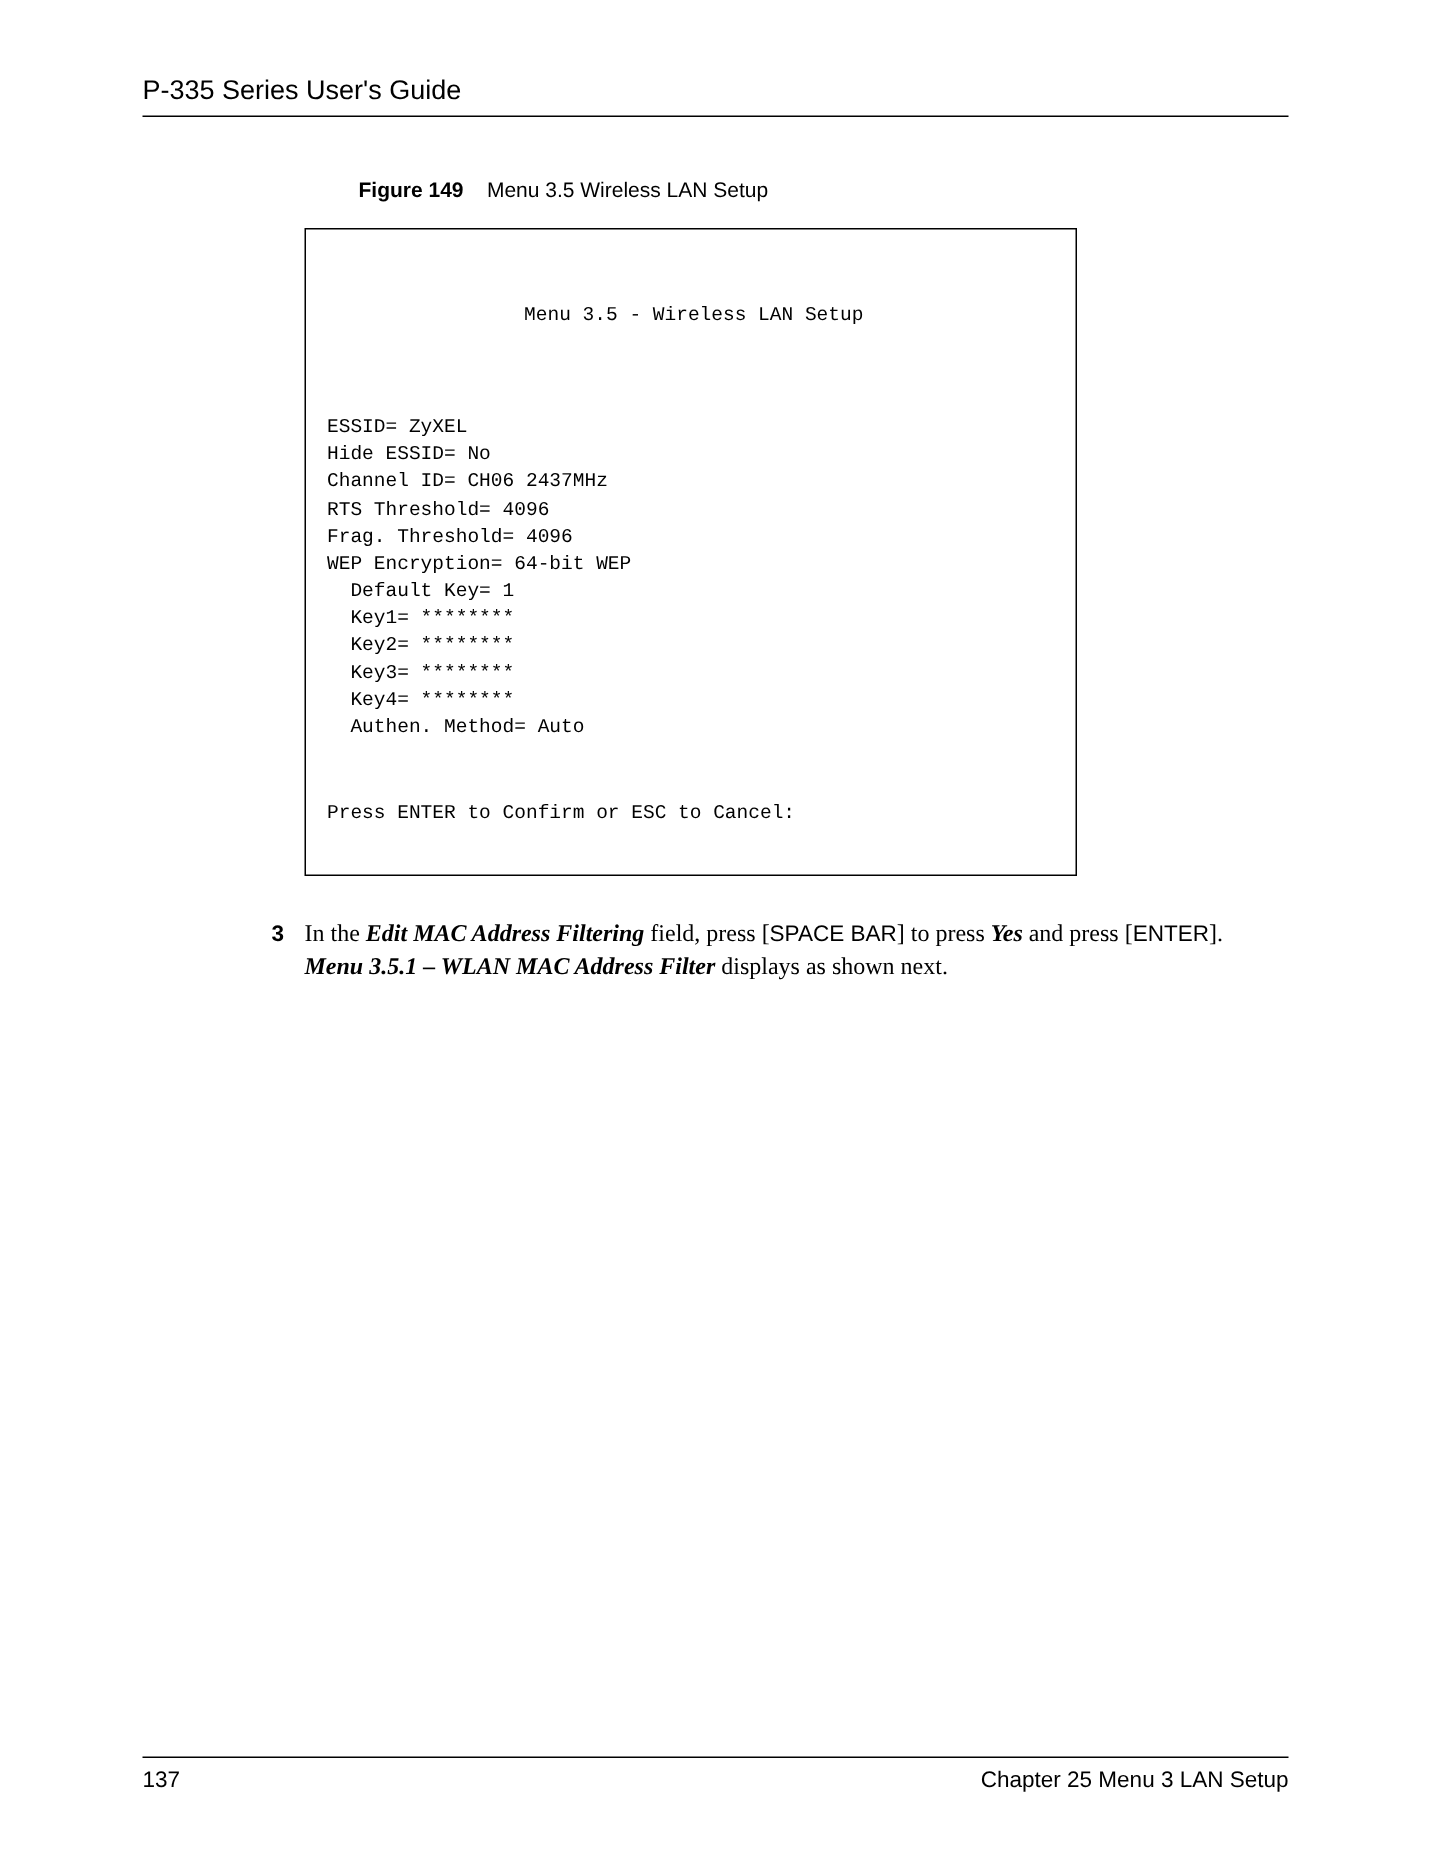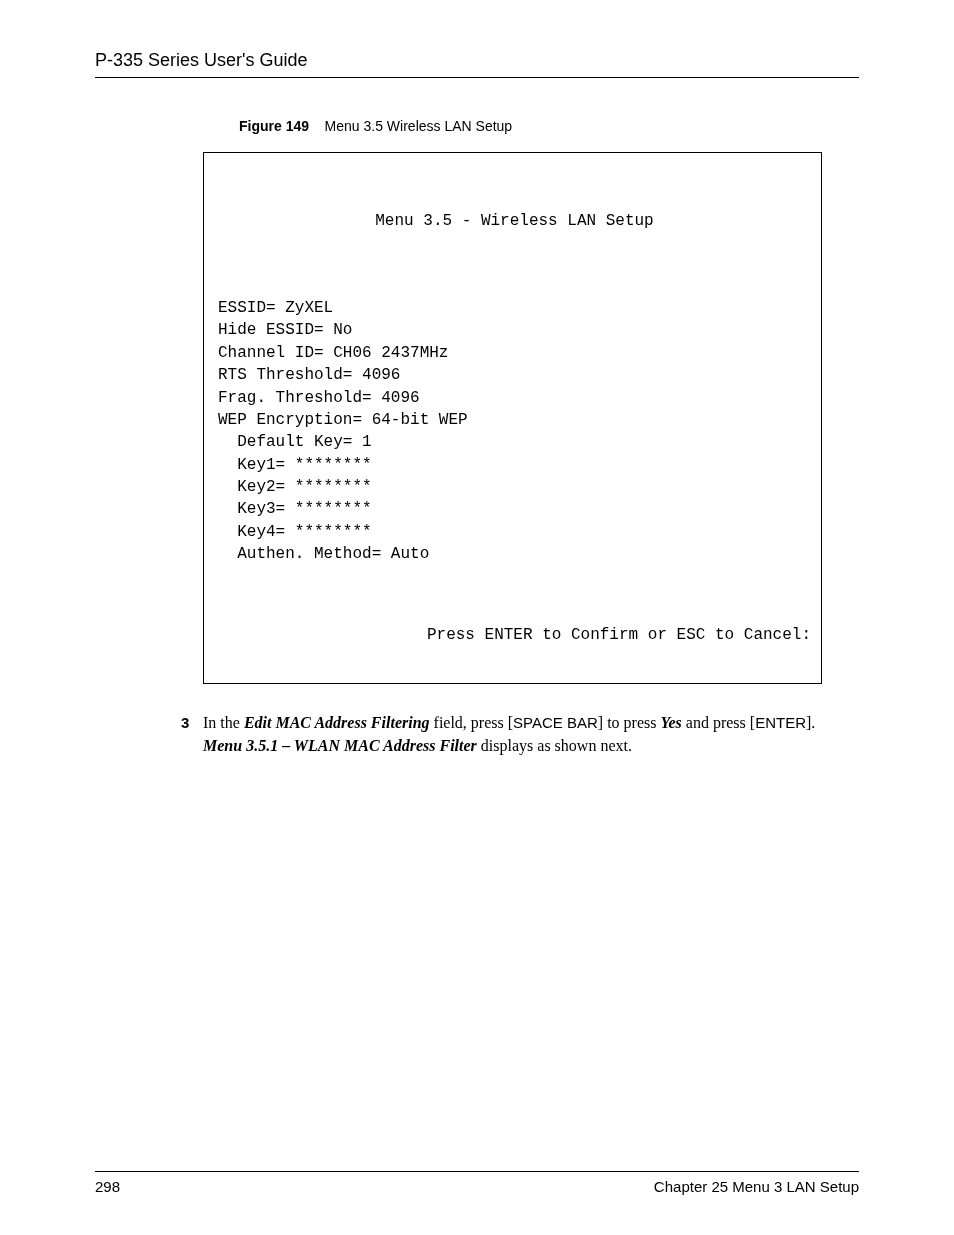--- a/index.html
+++ b/index.html
@@ -31,45 +31,45 @@
       font-size: 14px;
       margin-left: 108px;
       margin-bottom: 18px;
     }
     .figure-caption .fig-label {
       font-weight: bold;
       padding-left: 36px;
     }
     .terminal-box {
       font-family: "Courier New", Courier, monospace;
-      font-size: 16px;
+      font-size: 13px;
       line-height: 1.4;
       border: 1px solid #000;
       margin-left: 108px;
       padding: 12px 10px 14px 14px;
       white-space: pre;
-      width: 619px;
+      width: 515px;
       margin-bottom: 28px;
     }
     .terminal-title-line {
       text-align: center;
       margin-bottom: 6px;
     }
     .terminal-cols {
       display: flex;
       margin-top: 14px;
       gap: 16px;
     }
     .terminal-col-left {
       width: 356px;
       flex-shrink: 0;
     }
     .terminal-footer {
-      text-align: right;
-      margin-top: 14px;
+      text-align: left;
+      margin-top: 2px;
     }
     .instruction-step {
       font-size: 16px;
       line-height: 1.4;
       margin-left: 108px;
       position: relative;
       text-align: left;
       padding-right: 15px;
     }
     .step-number {
@@ -136,16 +136,16 @@
 </div>
 
 <div class="instruction-step">
   <span class="step-number">3</span>
   <span>In the </span><span class="bold">Edit MAC Address Filtering</span><span> field, press [</span><span class="keycap">SPACE BAR</span><span>] to press </span><span class="bold">Yes</span><span> and press [</span><span class="keycap">ENTER</span><span>]. </span><span class="bold">Menu 3.5.1 – WLAN MAC Address Filter</span><span> displays as shown next.</span>
 </div>
 
 <div class="footer-area">
   <hr class="footer-rule">
   <div class="footer-row">
-    <span>298</span>
+    <span>137</span>
     <span>Chapter 25 Menu 3 LAN Setup</span>
   </div>
 </div>
 
 </body></html>

